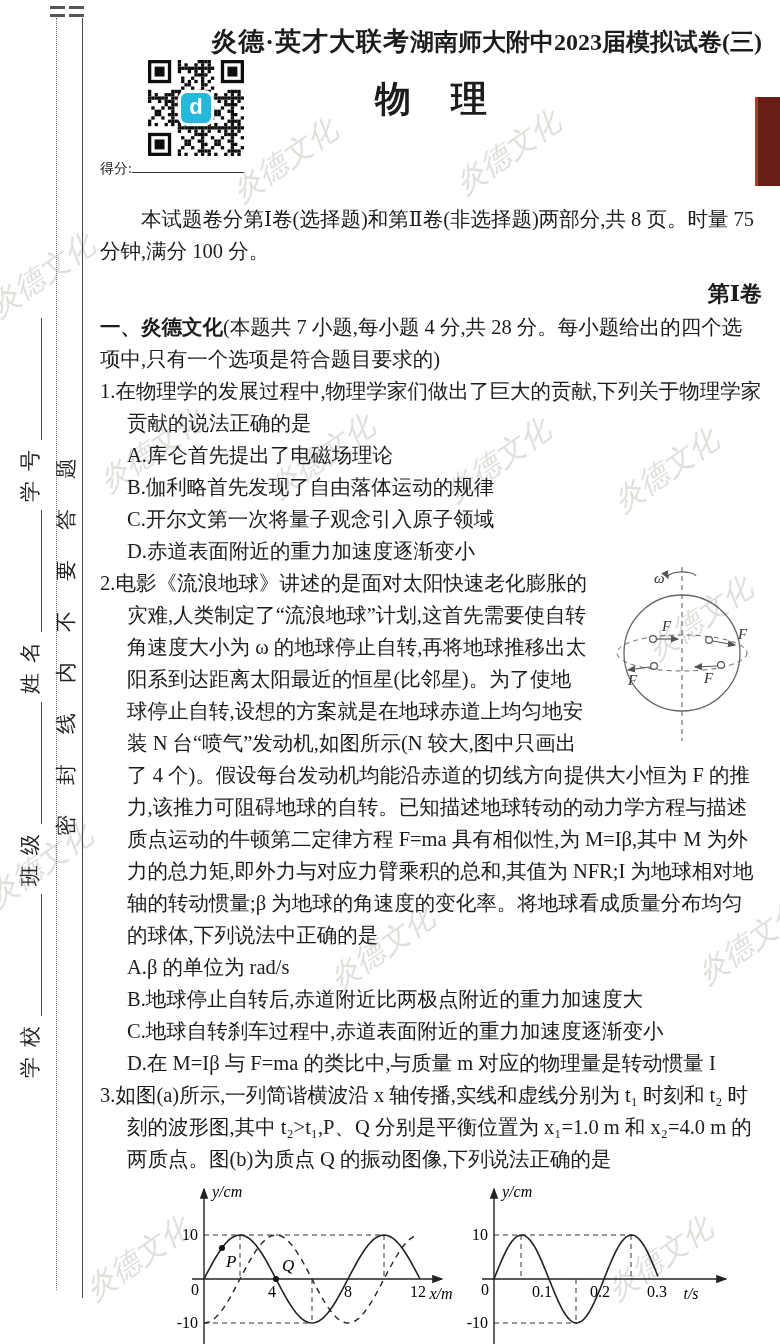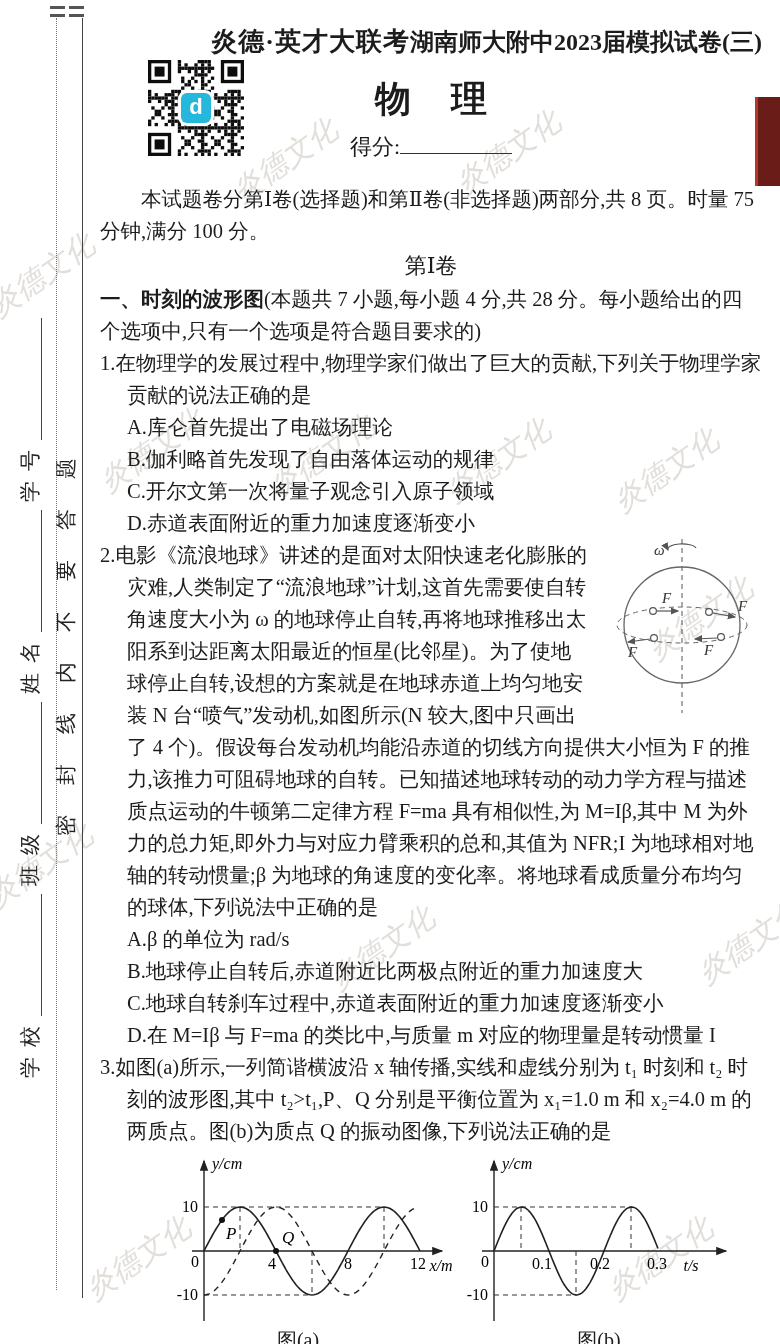--- a/index.html
+++ b/index.html
@@ -24,25 +24,25 @@
   
   .red-block{position:absolute;right:0;top:97px;width:22px;height:89px;background:#6a1d18;
              border-left:3px solid #b5372a;}
   
   #content{position:absolute;left:100px;top:0;width:662px;z-index:1;}
   .exam-title{padding-top:24px;text-align:right;white-space:nowrap;}
   .brand{font-size:26px;font-weight:bold;letter-spacing:1px;}
   .title-rest{font-size:24px;font-weight:bold;}
   .subject{margin-top:16px;text-align:center;font-size:36px;font-weight:bold;
            letter-spacing:40px;padding-left:40px;}
-  .score-row{margin-top:8px;text-align:center;font-size:22px;height:30px;}
+  .score-row{margin-top:28px;text-align:left;font-size:14px;height:30px;}
   .score-line{display:inline-block;width:112px;border-bottom:1.5px solid #333;height:20px;}
   .body-text{font-size:20.5px;line-height:32px;}
   .intro{margin-top:21px;text-indent:2em;}
-  .volume{ text-align:center;font-size:22px;font-weight:normal;line-height:34px;margin-top:2px;}
+  .volume{ text-align:right;font-size:22px;font-weight:bold;line-height:34px;margin-top:10px;}
   .sec-bold{font-weight:bold;}
   .question{position:relative;}
   .q-stem{padding-left:27px;text-indent:-27px;}
   .q-num{display:inline;}
   .q-opt{padding-left:27px;}
   
   .earth-fig{float:right;width:168px;height:182px;margin:-4px -6px 2px 10px;}
   
   .figs-row{display:flex;margin-top:4px;padding-left:42px;}
   .fig{display:flex;flex-direction:column;align-items:center;}
@@ -373,21 +373,21 @@
 
     <div class="score-row">
       <span>得分:</span><span class="score-line"></span>
     </div>
 
     <div class="body-text intro">本试题卷分第Ⅰ卷(选择题)和第Ⅱ卷(非选择题)两部分,共 8 页。时量 75 分钟,满分 100 分。</div>
 
     <div class="volume">第Ⅰ卷</div>
 
     <div class="body-text">
-      <span class="sec-bold">一、时刻的波形图</span><span>(本题共 7 小题,每小题 4 分,共 28 分。每小题给出的四个选项中,只有一个选项是符合题目要求的)</span>
+      <span class="sec-bold">一、炎德文化</span><span>(本题共 7 小题,每小题 4 分,共 28 分。每小题给出的四个选项中,只有一个选项是符合题目要求的)</span>
     </div>
 
     <div class="question body-text">
       <div class="q-stem"><span class="q-num">1.</span><span>在物理学的发展过程中,物理学家们做出了巨大的贡献,下列关于物理学家贡献的说法正确的是</span></div>
       <div class="q-opt">A.库仑首先提出了电磁场理论</div>
       <div class="q-opt">B.伽利略首先发现了自由落体运动的规律</div>
       <div class="q-opt">C.开尔文第一次将量子观念引入原子领域</div>
       <div class="q-opt">D.赤道表面附近的重力加速度逐渐变小</div>
     </div>
 

